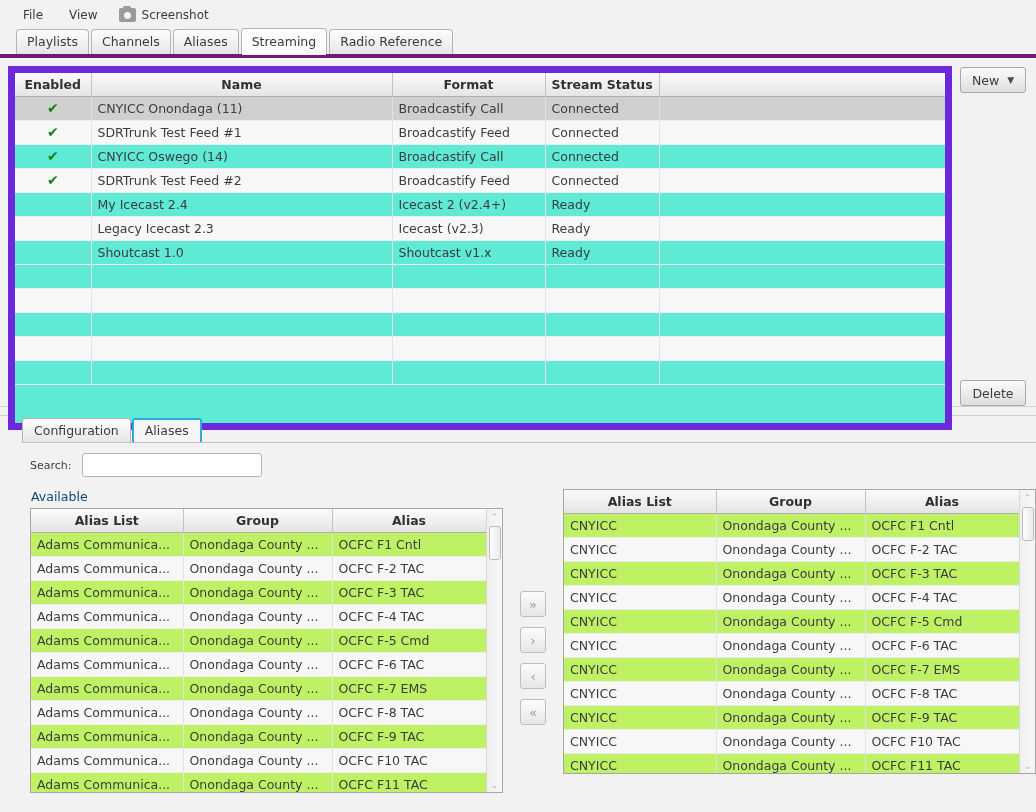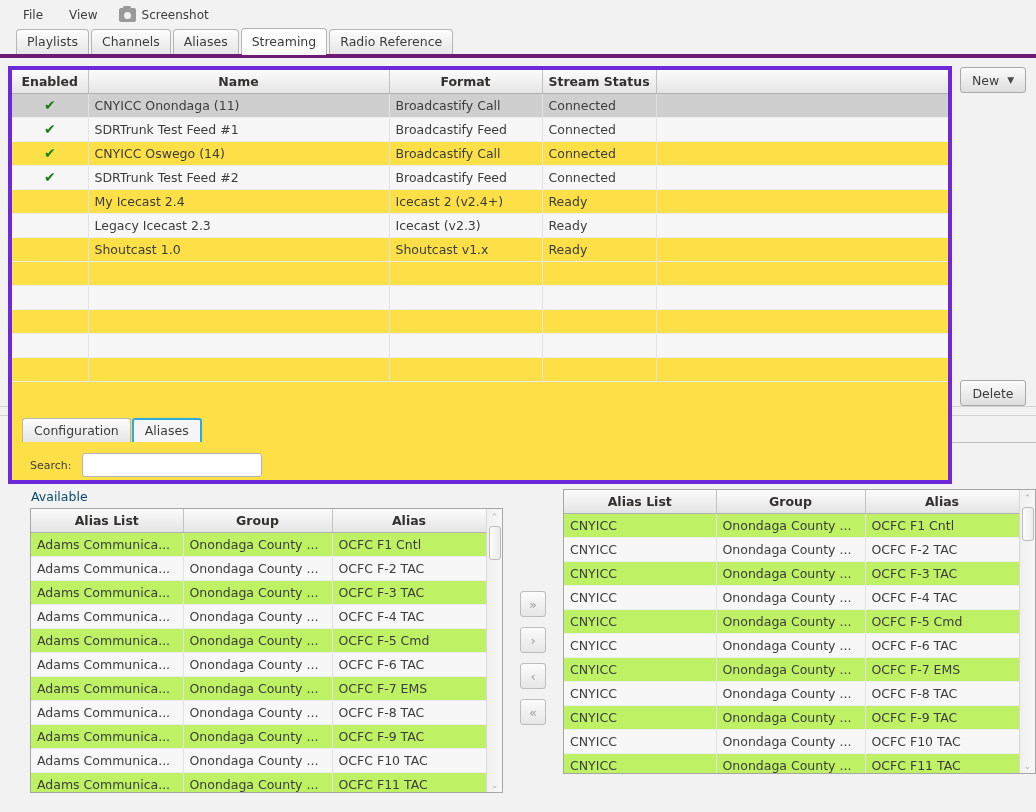--- a/index.html
+++ b/index.html
@@ -89,23 +89,23 @@
   
   .stream-area {
     height: 348px;
     background: #f2f2f2;
     padding: 8px 8px 0 8px;
     display: flex;
     gap: 8px;
   }
   .stream-table-wrap {
     width: 944px;
-    height: 418px;
-    border: 4px solid #6d28d9;
-    background: #fde047;
+    height: 364px;
+    border: 7px solid #6d28d9;
+    background: #5eead4;
     overflow: hidden;
   }
   table.grid { border-collapse: collapse; width: 100%; table-layout: fixed; }
   table.grid th {
     height: 23px;
     background: linear-gradient(to bottom, #fbfbfb 0%, #e4e4e4 100%);
     border-right: 1px solid #c2c2c2;
     border-bottom: 1px solid #b0b0b0;
     font-size: 12.5px;
     font-weight: bold;

